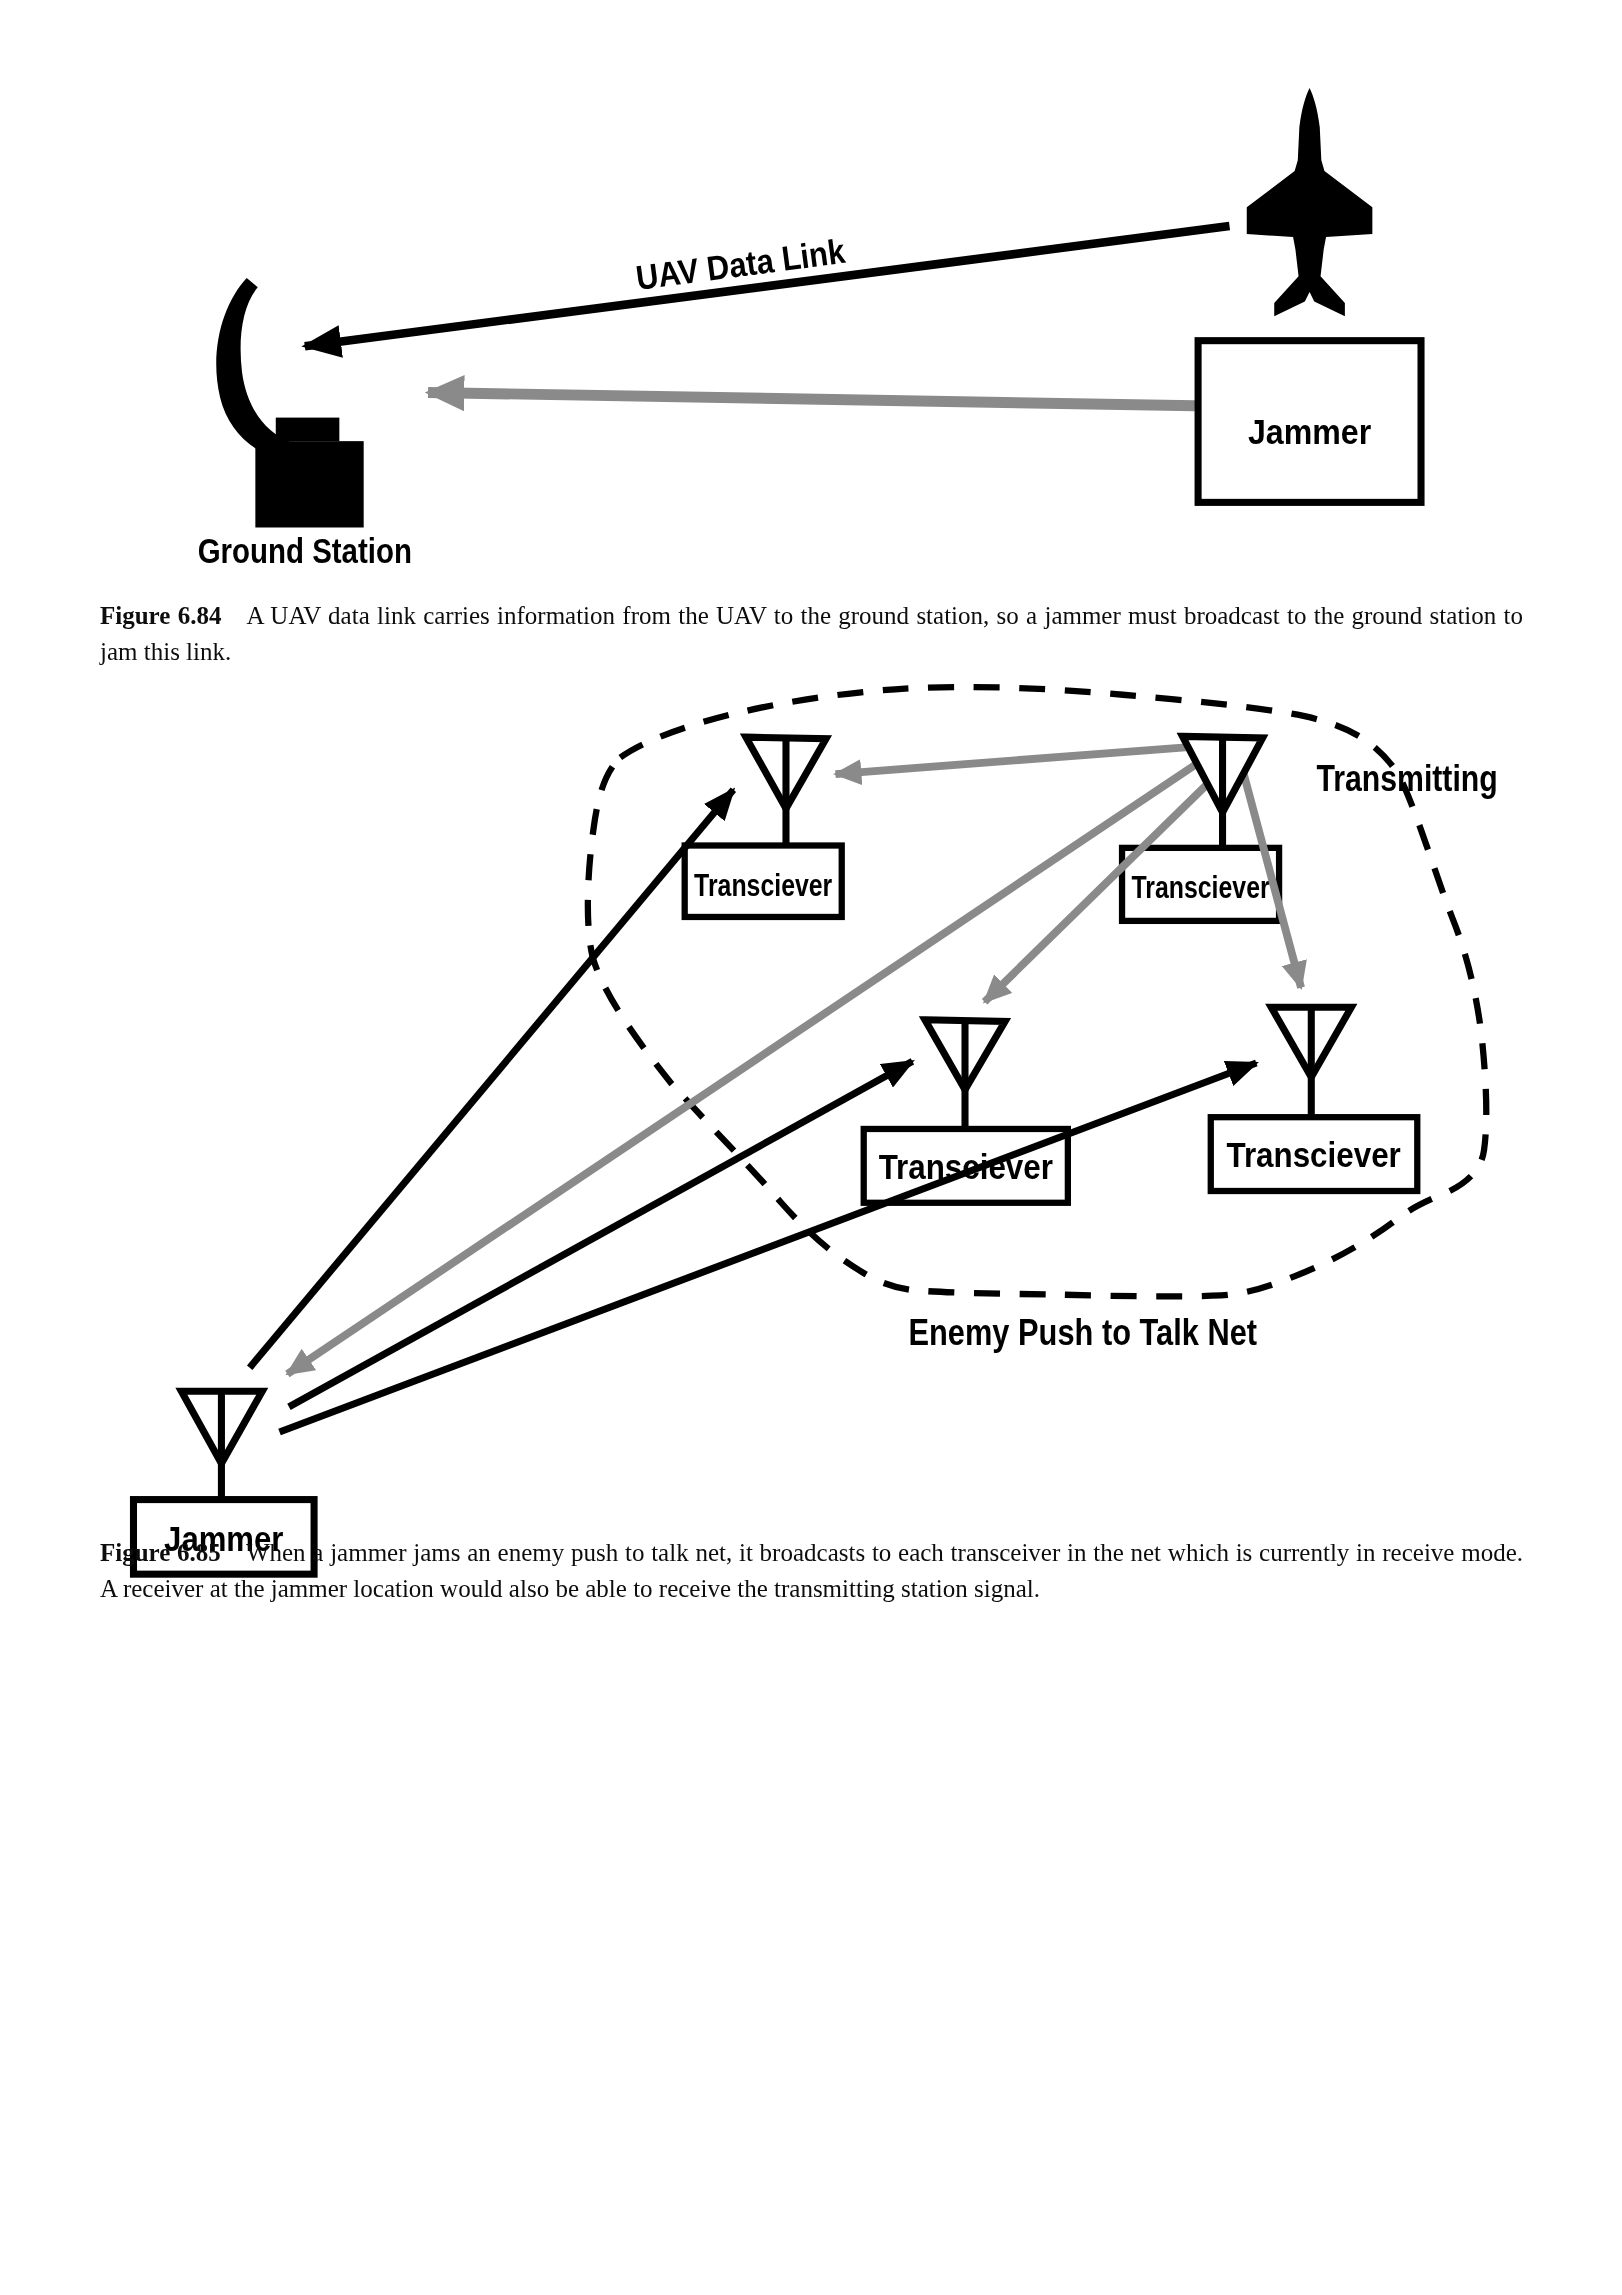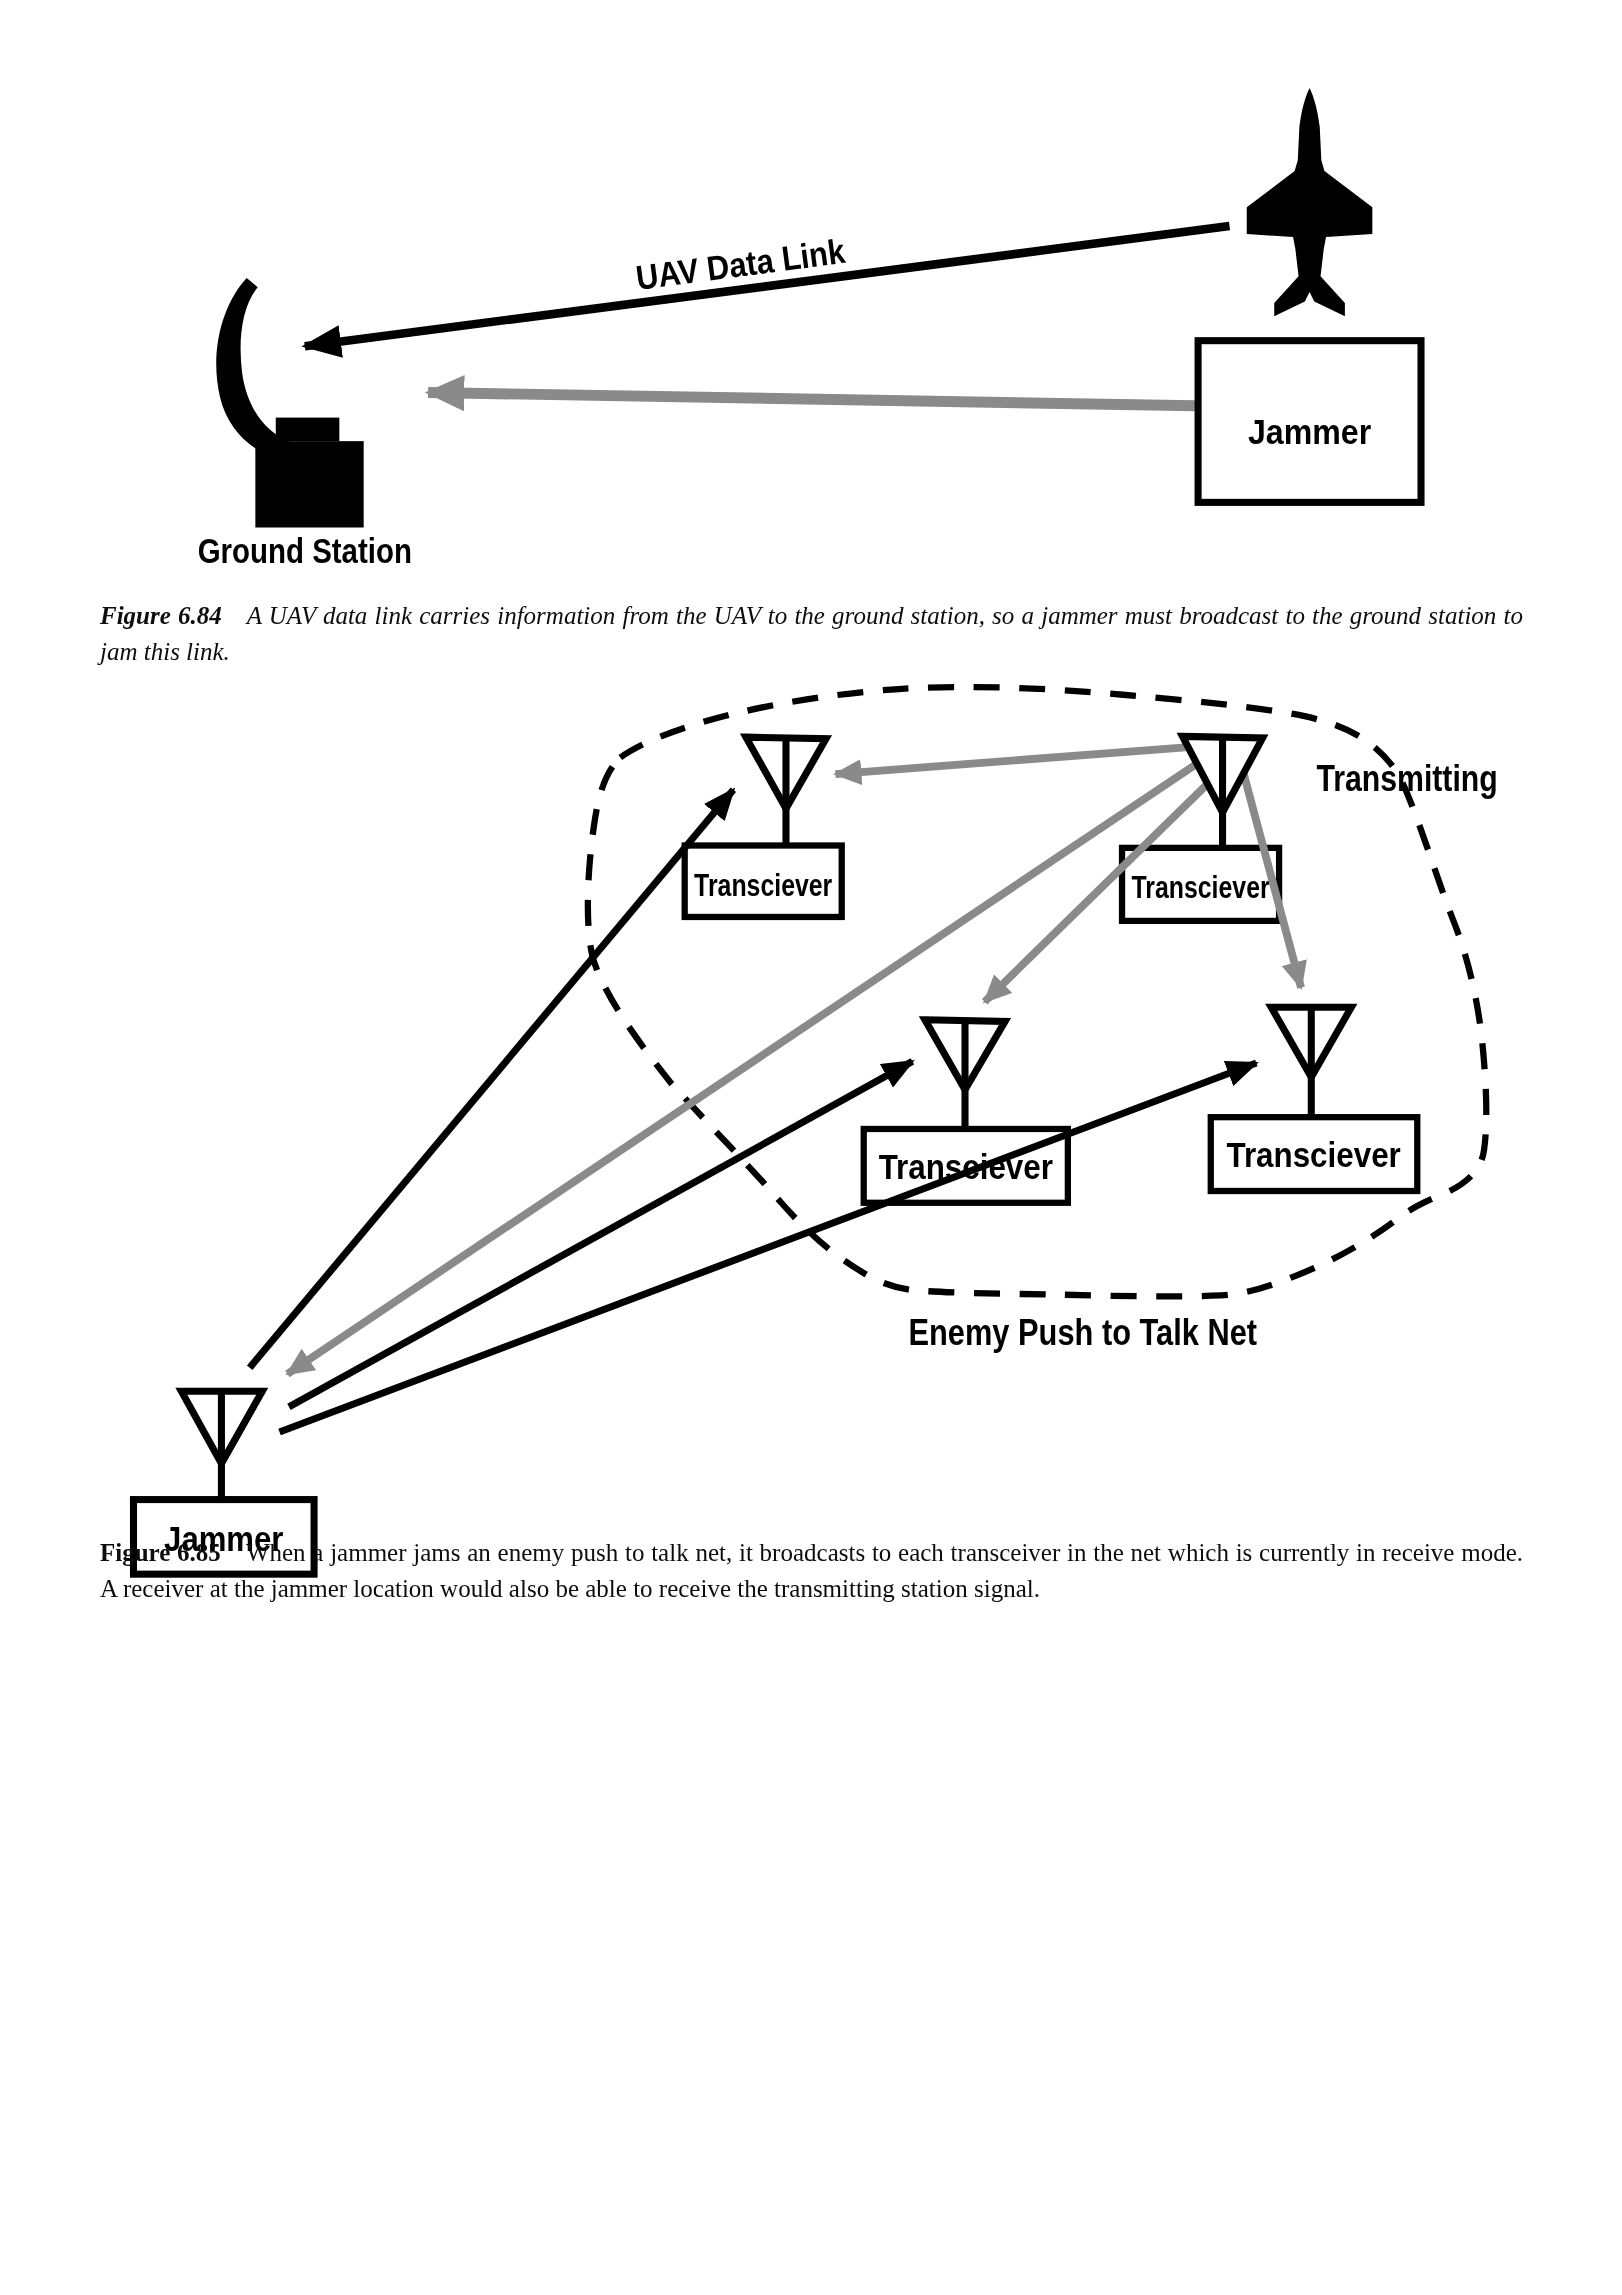--- a/index.html
+++ b/index.html
@@ -41,21 +41,21 @@
              C338,552 314,520 308,474 C303,432 308,390 328,366 Z"></path>
     <rect x="351" y="532" width="81" height="30" fill="#000"></rect>
     <rect x="325" y="562" width="138" height="110" fill="#000"></rect>
   </g>
   <text x="388" y="717" text-anchor="middle" font-size="44" textLength="273" lengthAdjust="spacingAndGlyphs">Ground Station</text>
 
   <rect x="1526" y="434" width="284" height="206" fill="#fff" stroke="#000" stroke-width="9"></rect>
   <text x="1668" y="566" text-anchor="middle" font-size="44" textLength="157" lengthAdjust="spacingAndGlyphs">Jammer</text>
 </svg>
 
-<p class="caption" style="top:598px;font-style:italic;">
+<p class="caption" style="top:598px;">
   <span class="figlabel">Figure 6.84</span><span class="capgap"></span><span>A UAV data link carries information from the UAV to the ground station, so a jammer must broadcast to the ground station to jam this link.</span>
 </p>
 
 <svg style="top:675px;" width="1623" height="915" viewBox="0 860 2067 1165">
 
   <path fill="none" stroke="#000" stroke-width="8" stroke-dasharray="33 25" d="M790,965
            C850,922 1000,888 1140,878
            C1230,872 1330,876 1430,885
            C1510,892 1600,900 1660,912
            C1710,923 1750,940 1780,985

